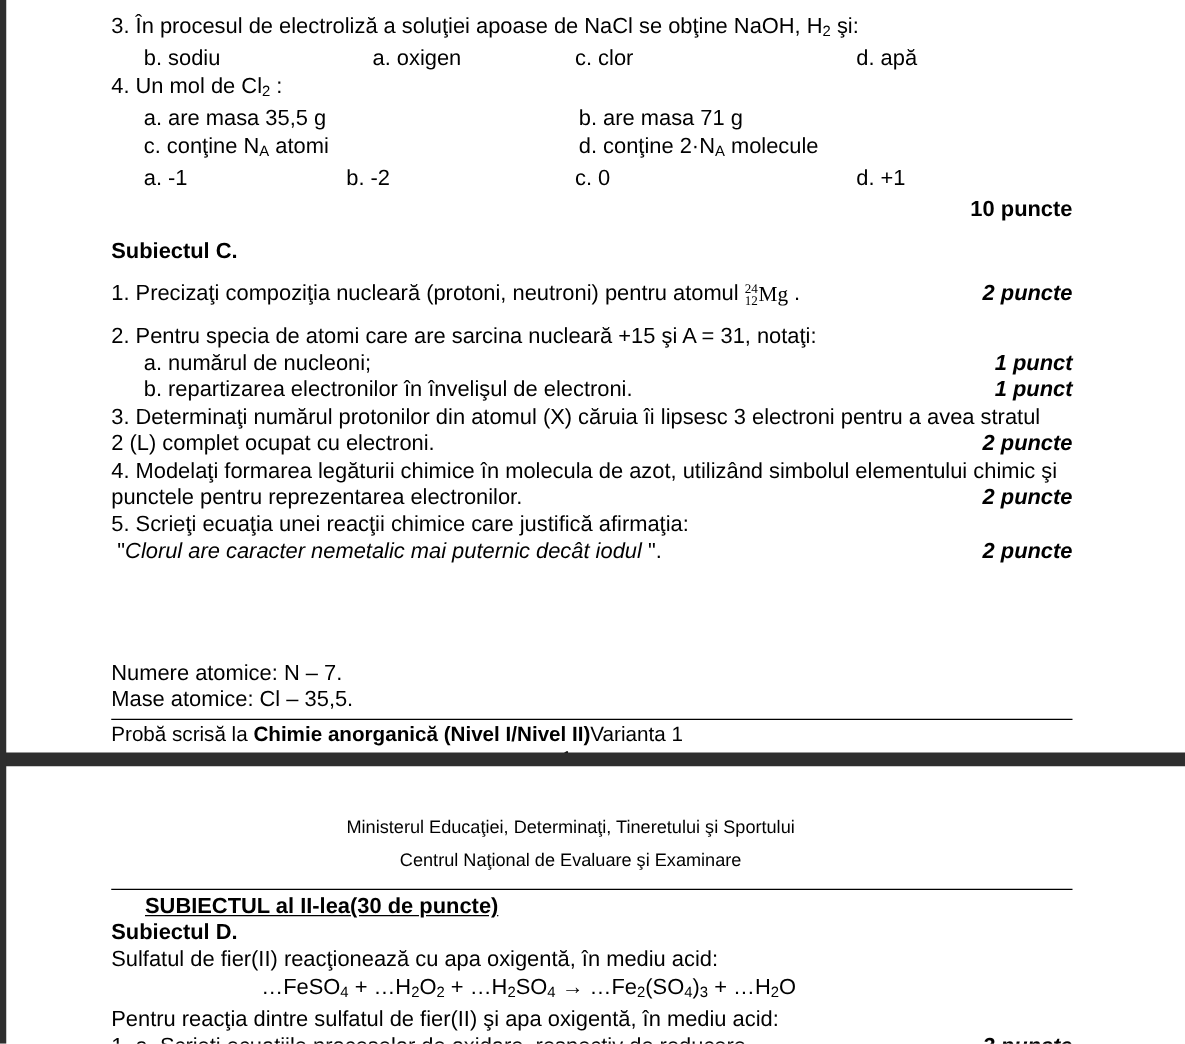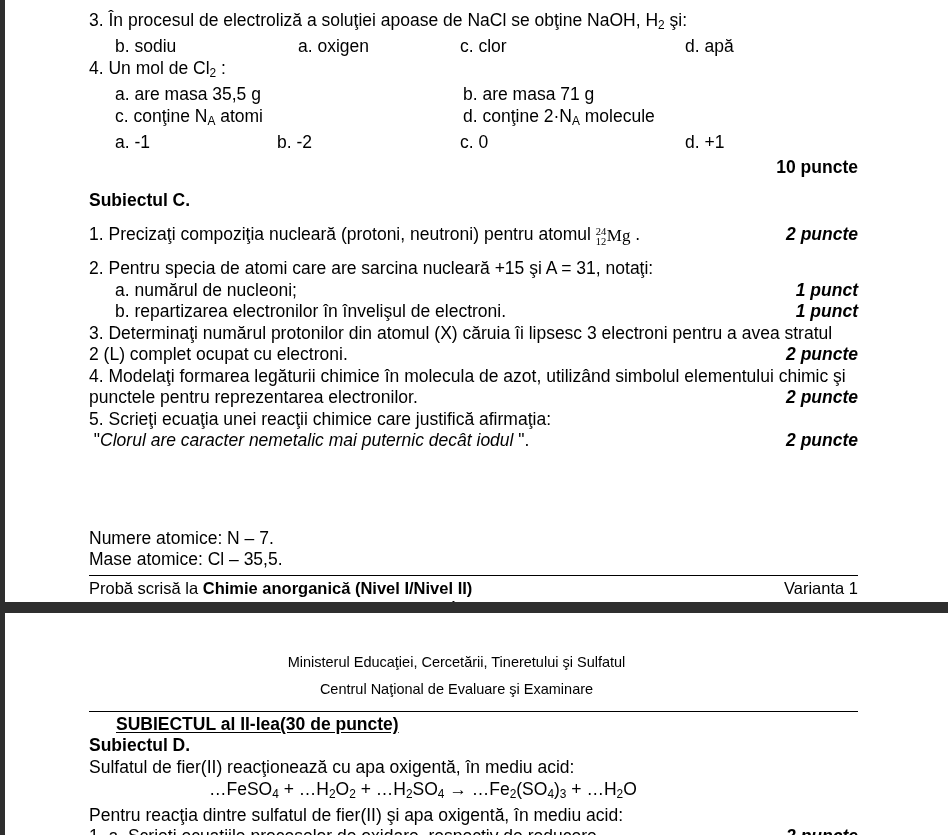--- a/index.html
+++ b/index.html
@@ -119,21 +119,20 @@
   .spacer-sm   { height: 12px; }
 
   
   .footer-rule {
     border-top: 1.4px solid #000;
     margin-top: 4px;
     margin-bottom: 2px;
   }
   .footer-row {
     display: flex;
-    justify-content: space-between;
     font-size: 16.5px;
     line-height: 20px;
   }
   .page-number {
     text-align: center;
     font-size: 16px;
     line-height: 19px;
     padding-right: 40px;
   }
 
@@ -249,21 +248,21 @@
     </div>
 
     <div class="page-number">1</div>
   </div>
 </div>
 
 <div class="page page-two">
   <div class="page-body">
     <div style="height:40px"></div>
 
-    <div class="ministry">Ministerul Educaţiei, Cercetării, Tineretului şi Sulfatul</div>
+    <div class="ministry">Ministerul Educaţiei, Determinaţi, Tineretului şi Sportului</div>
     <div class="ministry second">Centrul Naţional de Evaluare şi Examinare</div>
 
     <div class="subject-rule"></div>
 
     <div class="subject-head">
       <span>SUBIECTUL al II-lea</span>
       <span>(30 de puncte)</span>
     </div>
 
     <div class="line bold">Subiectul D.</div>

